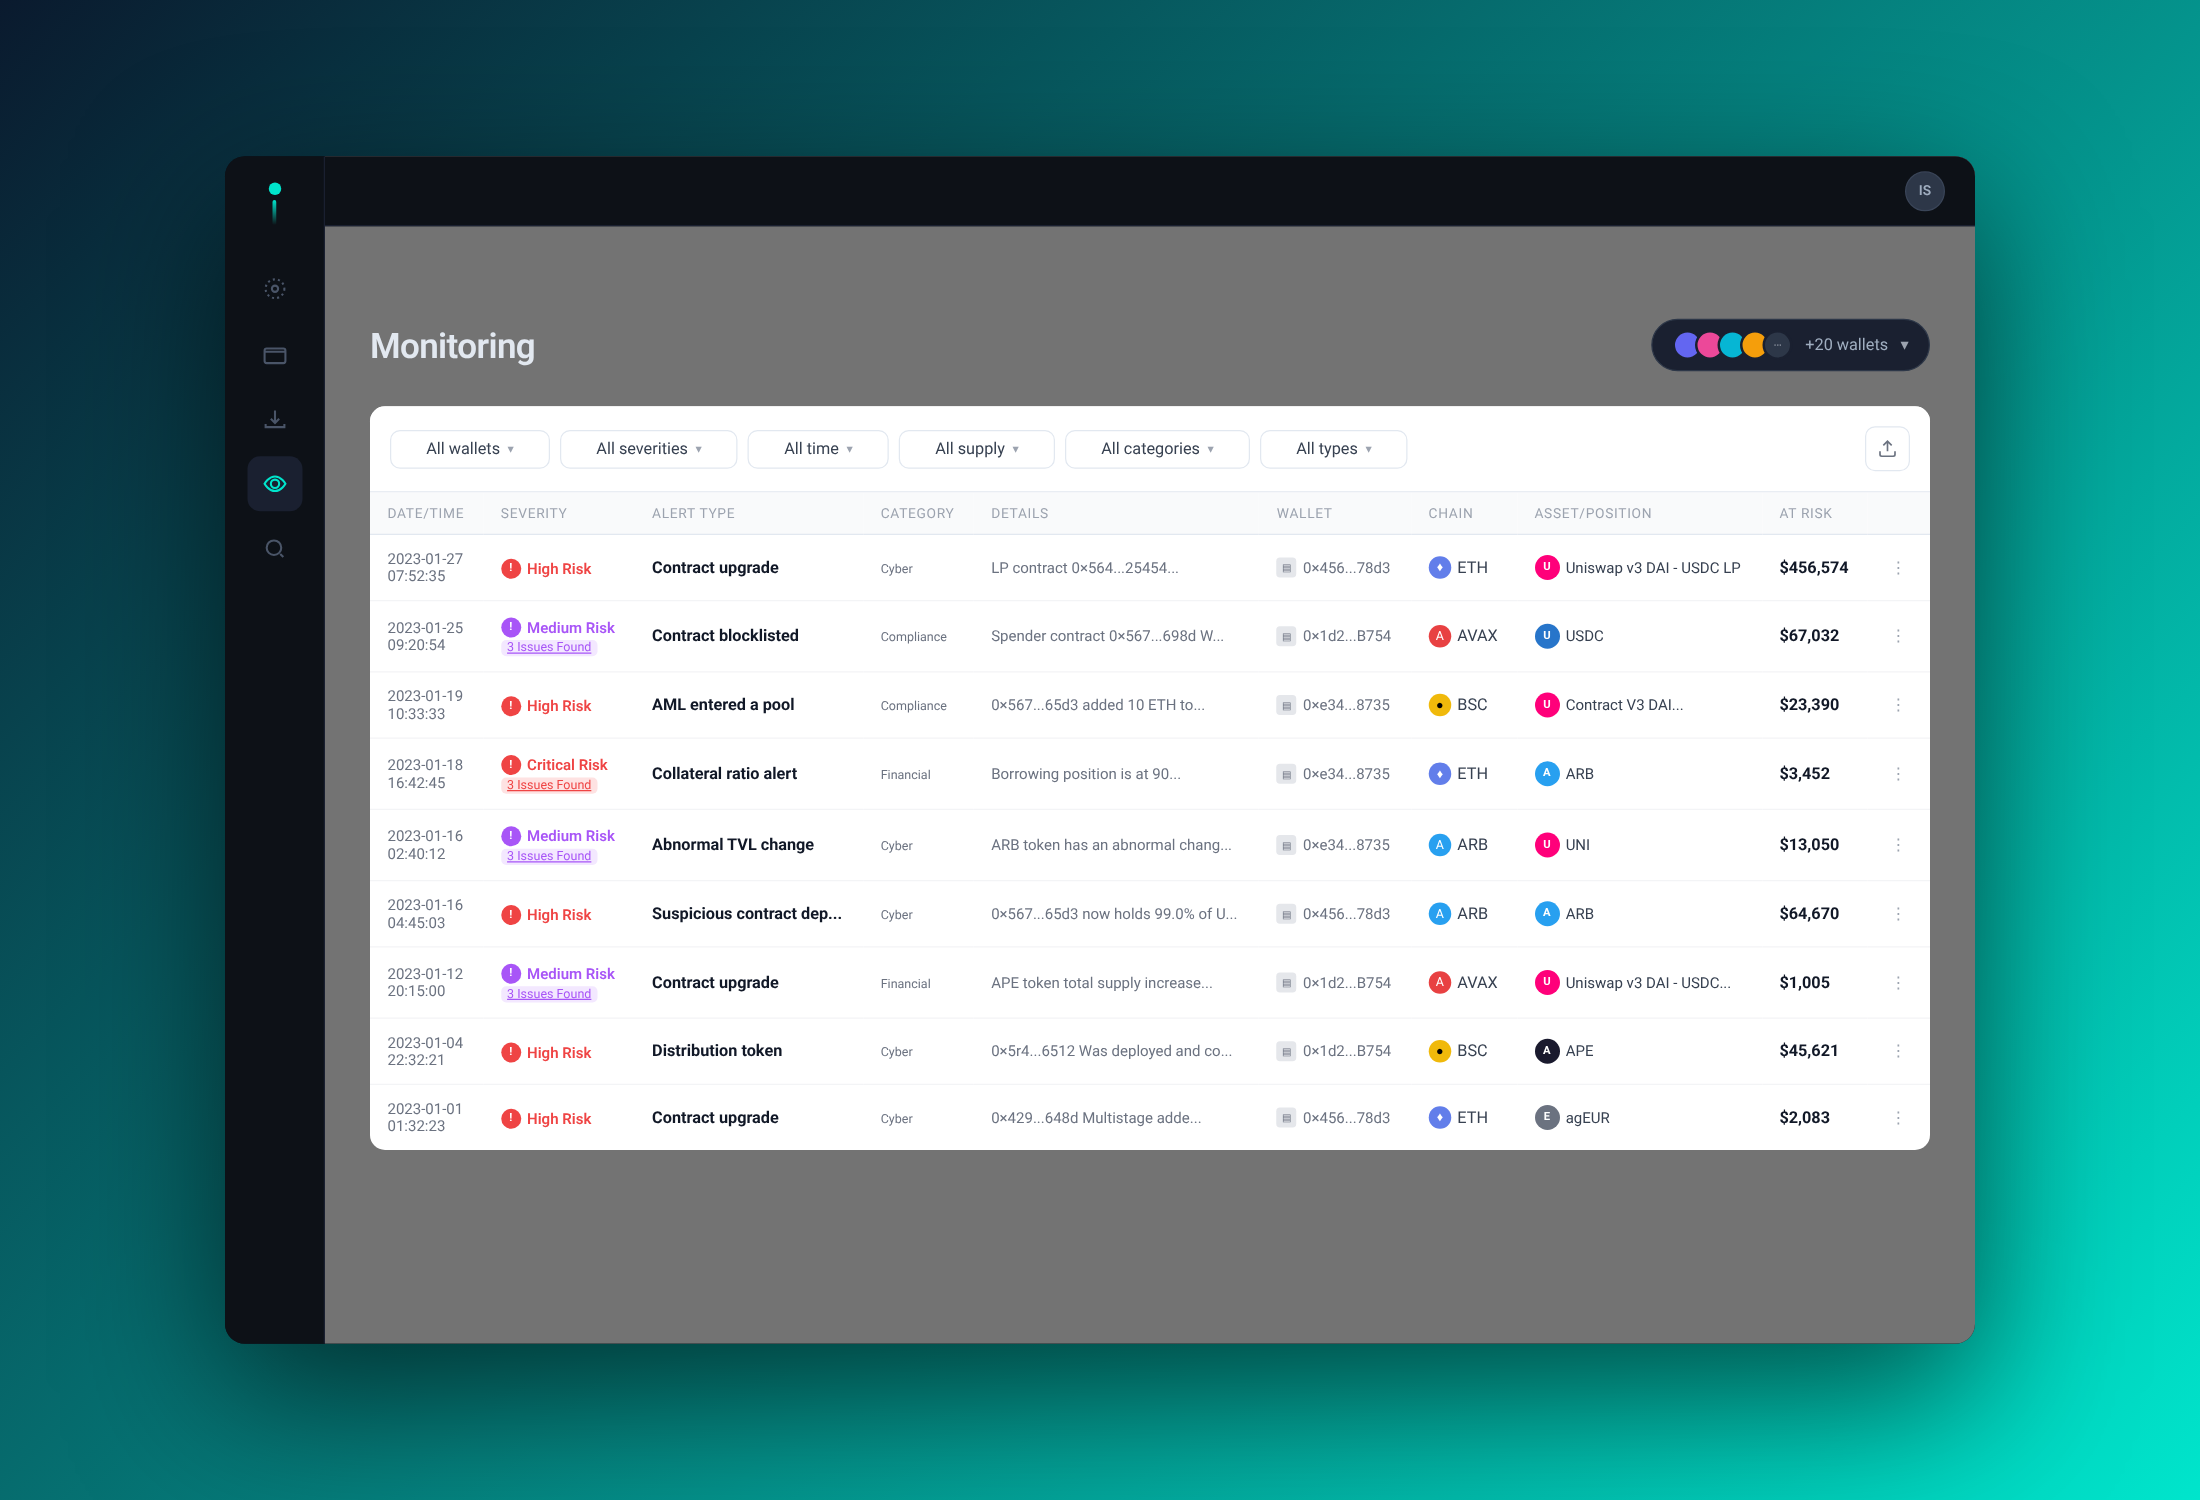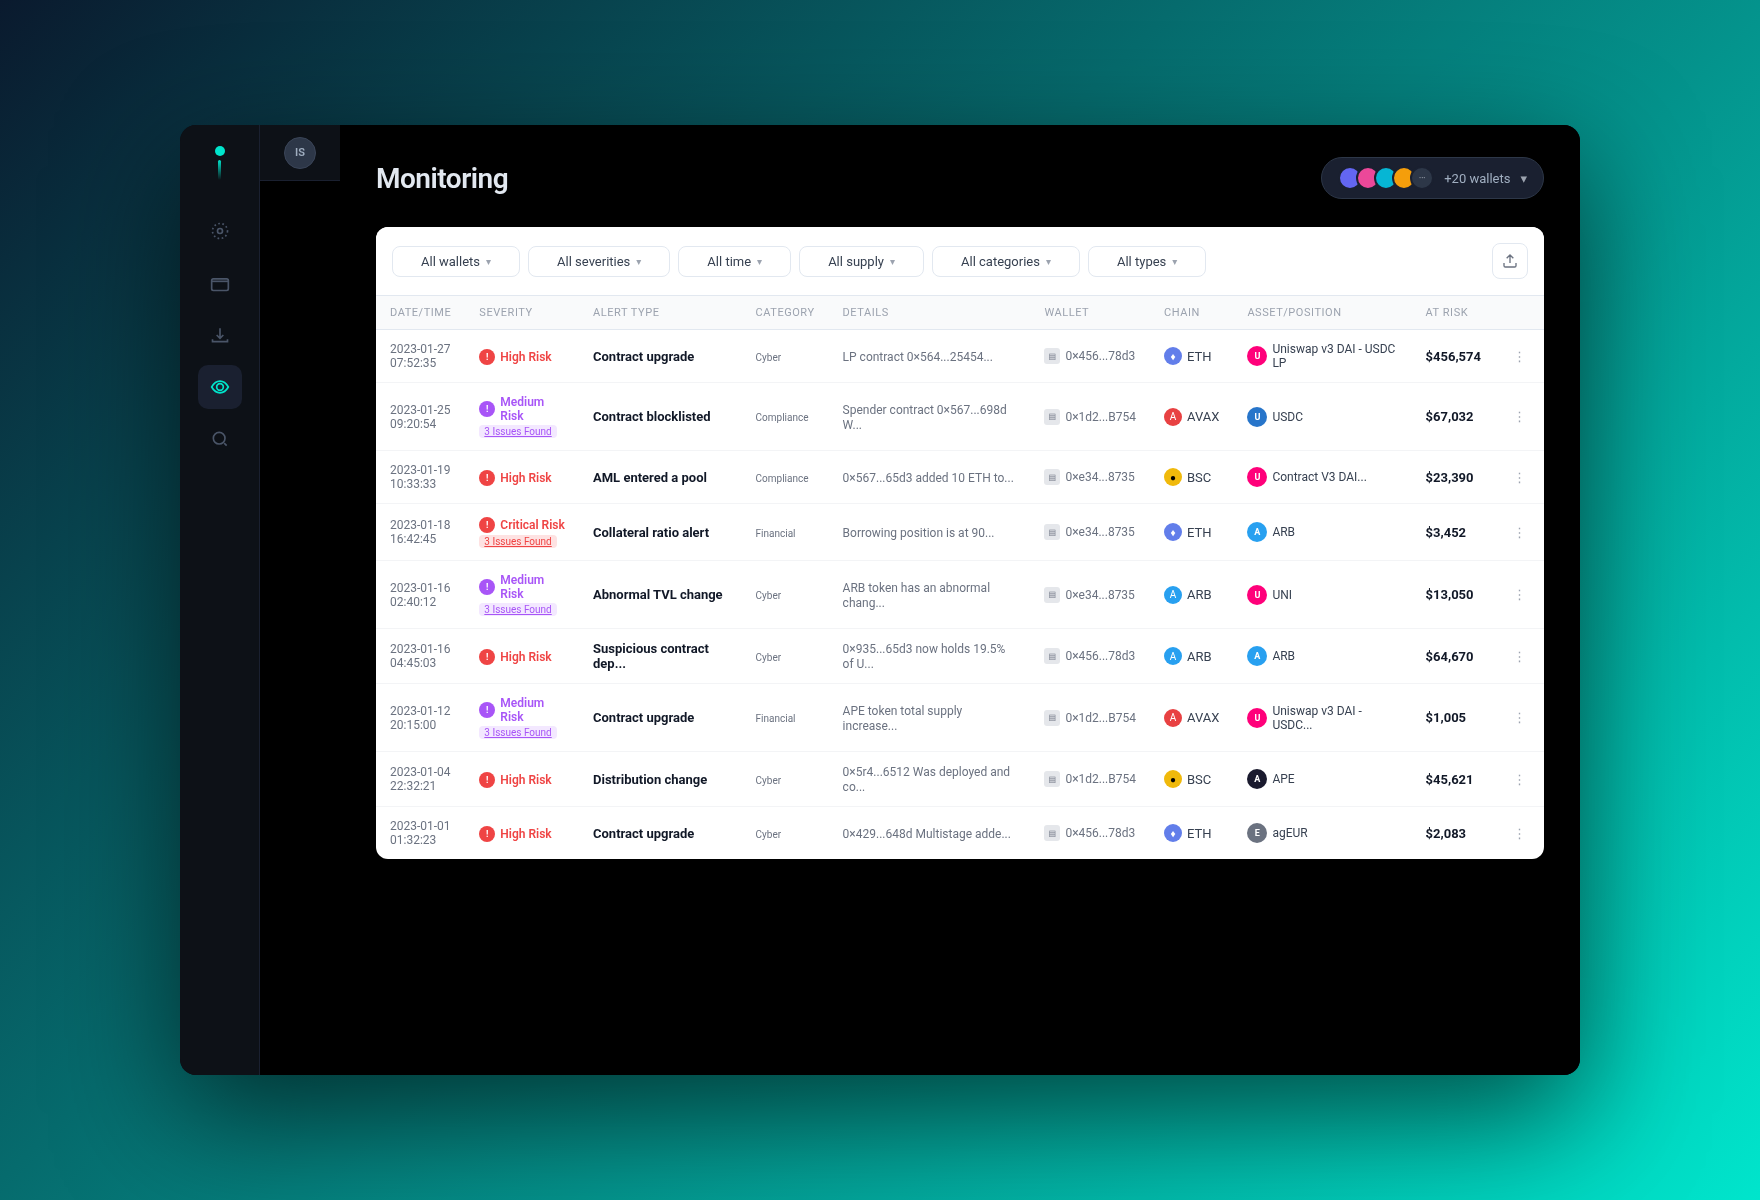--- a/index.html
+++ b/index.html
@@ -71,21 +71,23 @@
 
     .sidebar-item svg {
       width: 20px;
       height: 20px;
     }
 
     
     .main-content {
       flex: 1;
       display: flex;
-      background: #000000;
+      flex-direction: column;
+      background: #737373;
+      gap: 42px;
     }
 
     
     .topbar {
       height: 56px;
       background: #0d1117;
       display: flex;
       align-items: center;
       justify-content: flex-end;
       padding: 0 24px;
@@ -777,21 +779,21 @@
 
       </div>
     </td>
     <td>
       <span class="alert-type">Suspicious contract dep...</span>
     </td>
     <td>
       <span class="category-cell">Cyber</span>
     </td>
     <td>
-      <span class="details-cell">0×935...65d3 now holds 19.5% of U...</span>
+      <span class="details-cell">0×567...65d3 now holds 99.0% of U...</span>
     </td>
     <td>
       <div class="wallet-cell">
         <div class="wallet-icon" style="background:#e5e7eb;">▤</div>
         <span>0×456...78d3</span>
       </div>
     </td>
     <td>
       <div class="chain-cell">
         <div class="chain-icon" style="background:#28a0f0;color:white;">A</div>
@@ -865,21 +867,21 @@
     <td>
       <div class="severity-badge">
         <div class="severity-dot-label">
           <div class="severity-dot high">!</div>
           <span class="severity-label high">High Risk</span>
         </div>
 
       </div>
     </td>
     <td>
-      <span class="alert-type">Distribution change</span>
+      <span class="alert-type">Distribution token</span>
     </td>
     <td>
       <span class="category-cell">Cyber</span>
     </td>
     <td>
       <span class="details-cell">0×5r4...6512 Was deployed and co...</span>
     </td>
     <td>
       <div class="wallet-cell">
         <div class="wallet-icon" style="background:#e5e7eb;">▤</div>

